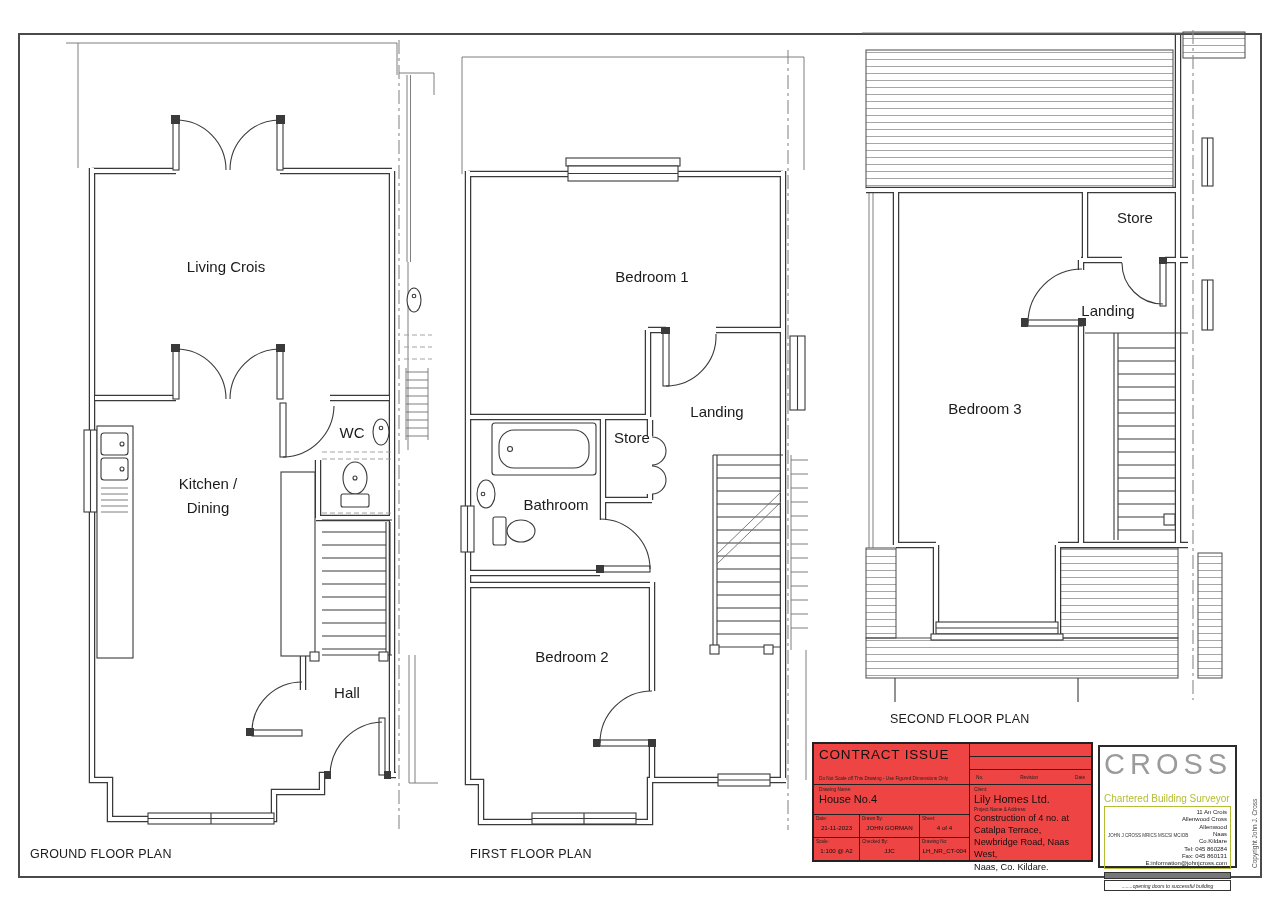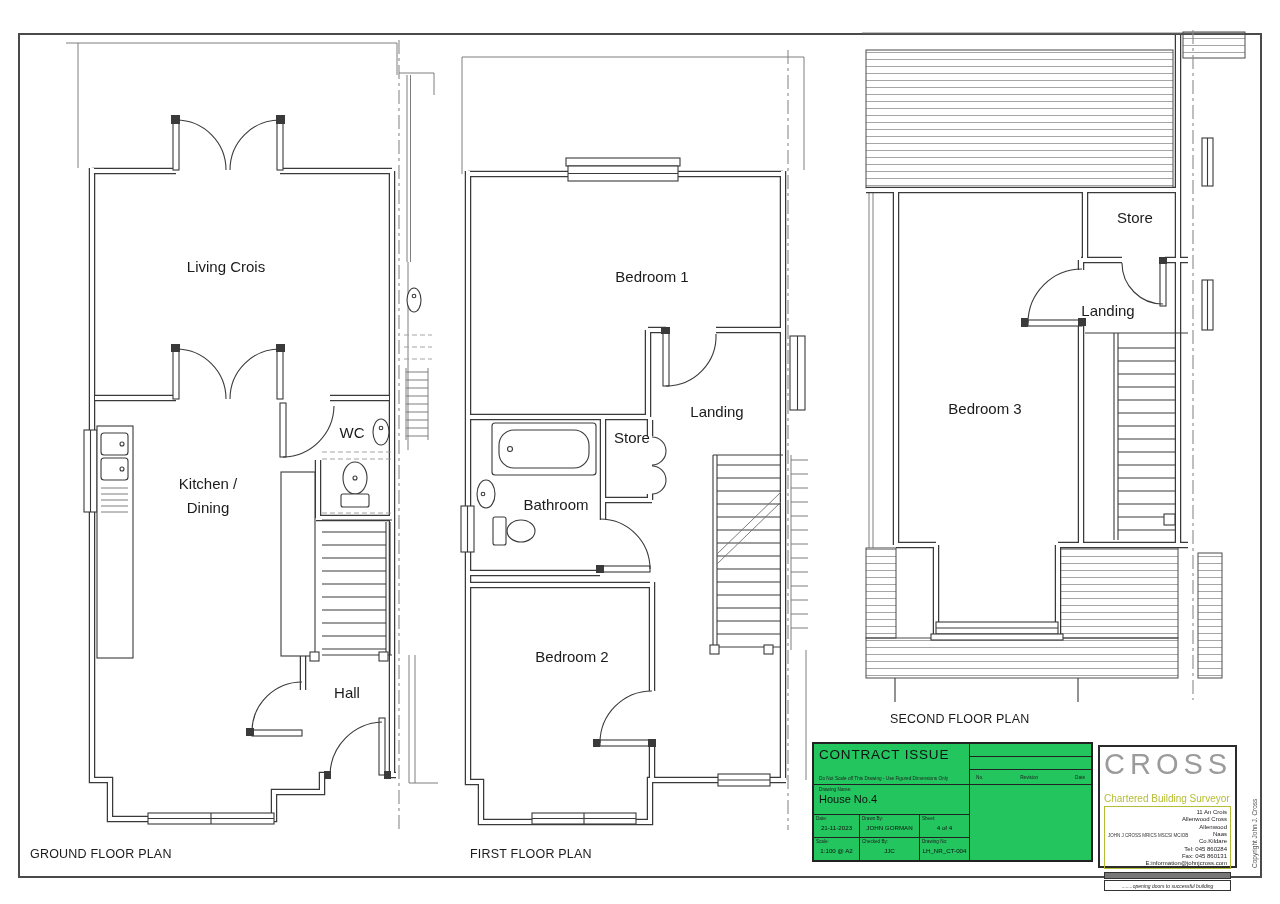--- a/index.html
+++ b/index.html
@@ -15,21 +15,21 @@
   .dd {stroke:#8a8a8a;stroke-width:1.1;fill:none;stroke-dasharray:14 4 3 4;}
   .dsh{stroke:#999;stroke-width:0.9;fill:none;stroke-dasharray:5 3;}
   .fw {fill:#ffffff;stroke:#3a3a3a;stroke-width:1.1;}
   .blk{fill:#3a3a3a;stroke:none;}
   .hz {fill:url(#hz);stroke:#4a4a4a;stroke-width:1;}
   .rlabel{position:absolute;transform:translateX(-50%);font-size:15px;color:#1b1b1b;white-space:nowrap;}
   .ptitle{position:absolute;font-size:12.5px;color:#1b1b1b;letter-spacing:0.2px;white-space:nowrap;}
 
   
   .tb-main{position:absolute;left:812px;top:742px;width:281px;height:120px;border:2px solid #222;
-           box-sizing:border-box;background:#22c55e;}
+           box-sizing:border-box;background:#ef4444;}
   .tb-main *{box-sizing:border-box;}
   .tb-ci{position:absolute;left:0;top:0;width:156px;height:41px;border-right:1.5px solid #222;
          border-bottom:1.5px solid #222;padding:3px 5px;}
   .tb-ci .big{font-size:13.5px;font-weight:500;letter-spacing:0.8px;color:#111;}
   .tb-ci .note{position:absolute;left:5px;bottom:3px;font-size:4.7px;color:#222;white-space:nowrap;}
   .tb-rev{position:absolute;left:156px;top:0;right:0;height:41px;border-bottom:1.5px solid #222;}
   .tb-rev .r1{height:13px;border-bottom:1px solid #222;}
   .tb-rev .r2{height:13px;border-bottom:1px solid #222;}
   .tb-rev .r3{height:14px;display:flex;justify-content:space-between;align-items:center;
               padding:0 6px;font-size:4.7px;color:#222;}
@@ -322,20 +322,31 @@
       </div>
       <div class="tb-cell">
         <div class="lbl">Checked By:</div>
         <div class="val">JJC</div>
       </div>
       <div class="tb-cell">
         <div class="lbl">Drawing No:</div>
         <div class="val">LH_NR_CT-004</div>
       </div>
     </div>
+    <div class="tb-client">
+      <div class="lbl">Client:</div>
+      <div class="client">Lily Homes Ltd.</div>
+      <div class="lbl">Project Name &amp; Address:</div>
+      <div class="addr">
+        <div>Construction of 4 no. at</div>
+        <div>Catalpa Terrace,</div>
+        <div>Newbridge Road, Naas West,</div>
+        <div>Naas, Co. Kildare.</div>
+      </div>
+    </div>
   </div>
 
   <div class="logo-box">
     <div class="logo-name">CROSS</div>
     <div class="logo-tag">Chartered Building Surveyor</div>
     <div class="logo-inner">
       <div class="logo-person">JOHN J CROSS MRICS MSCSI MCIOB</div>
       <div class="logo-addr">
         <div>11 An Crois</div>
         <div>Allenwood Cross</div>

